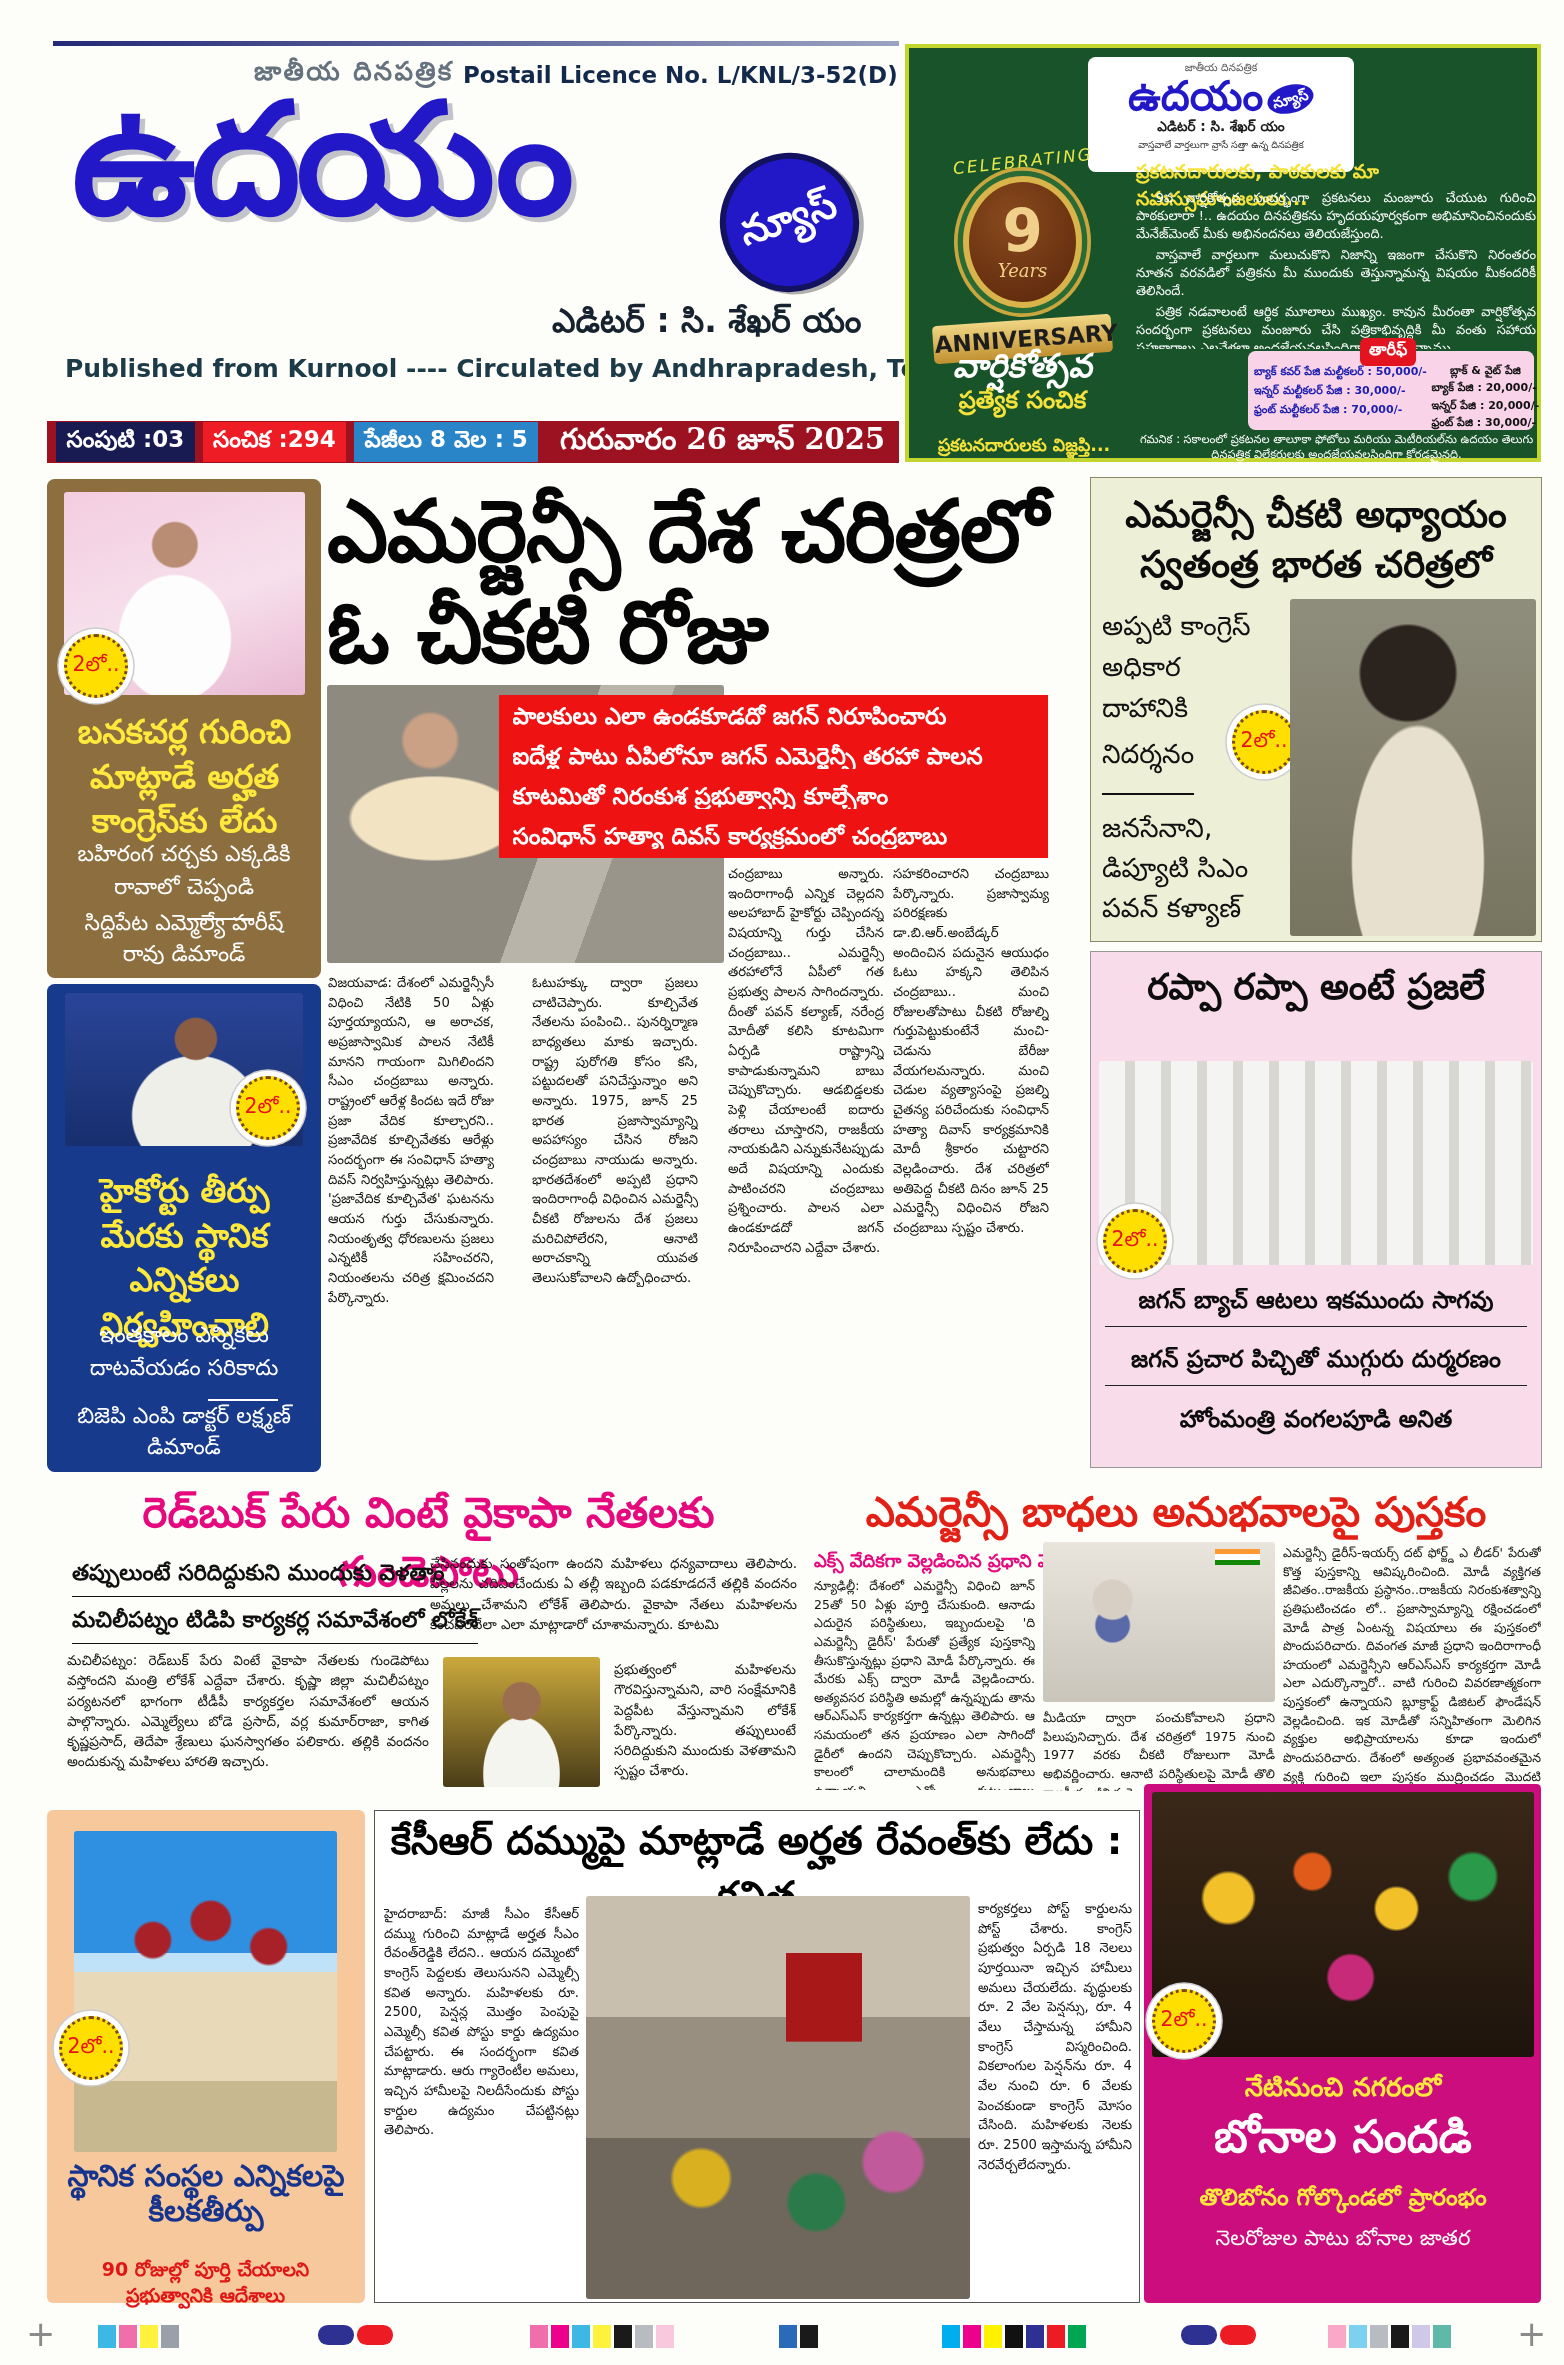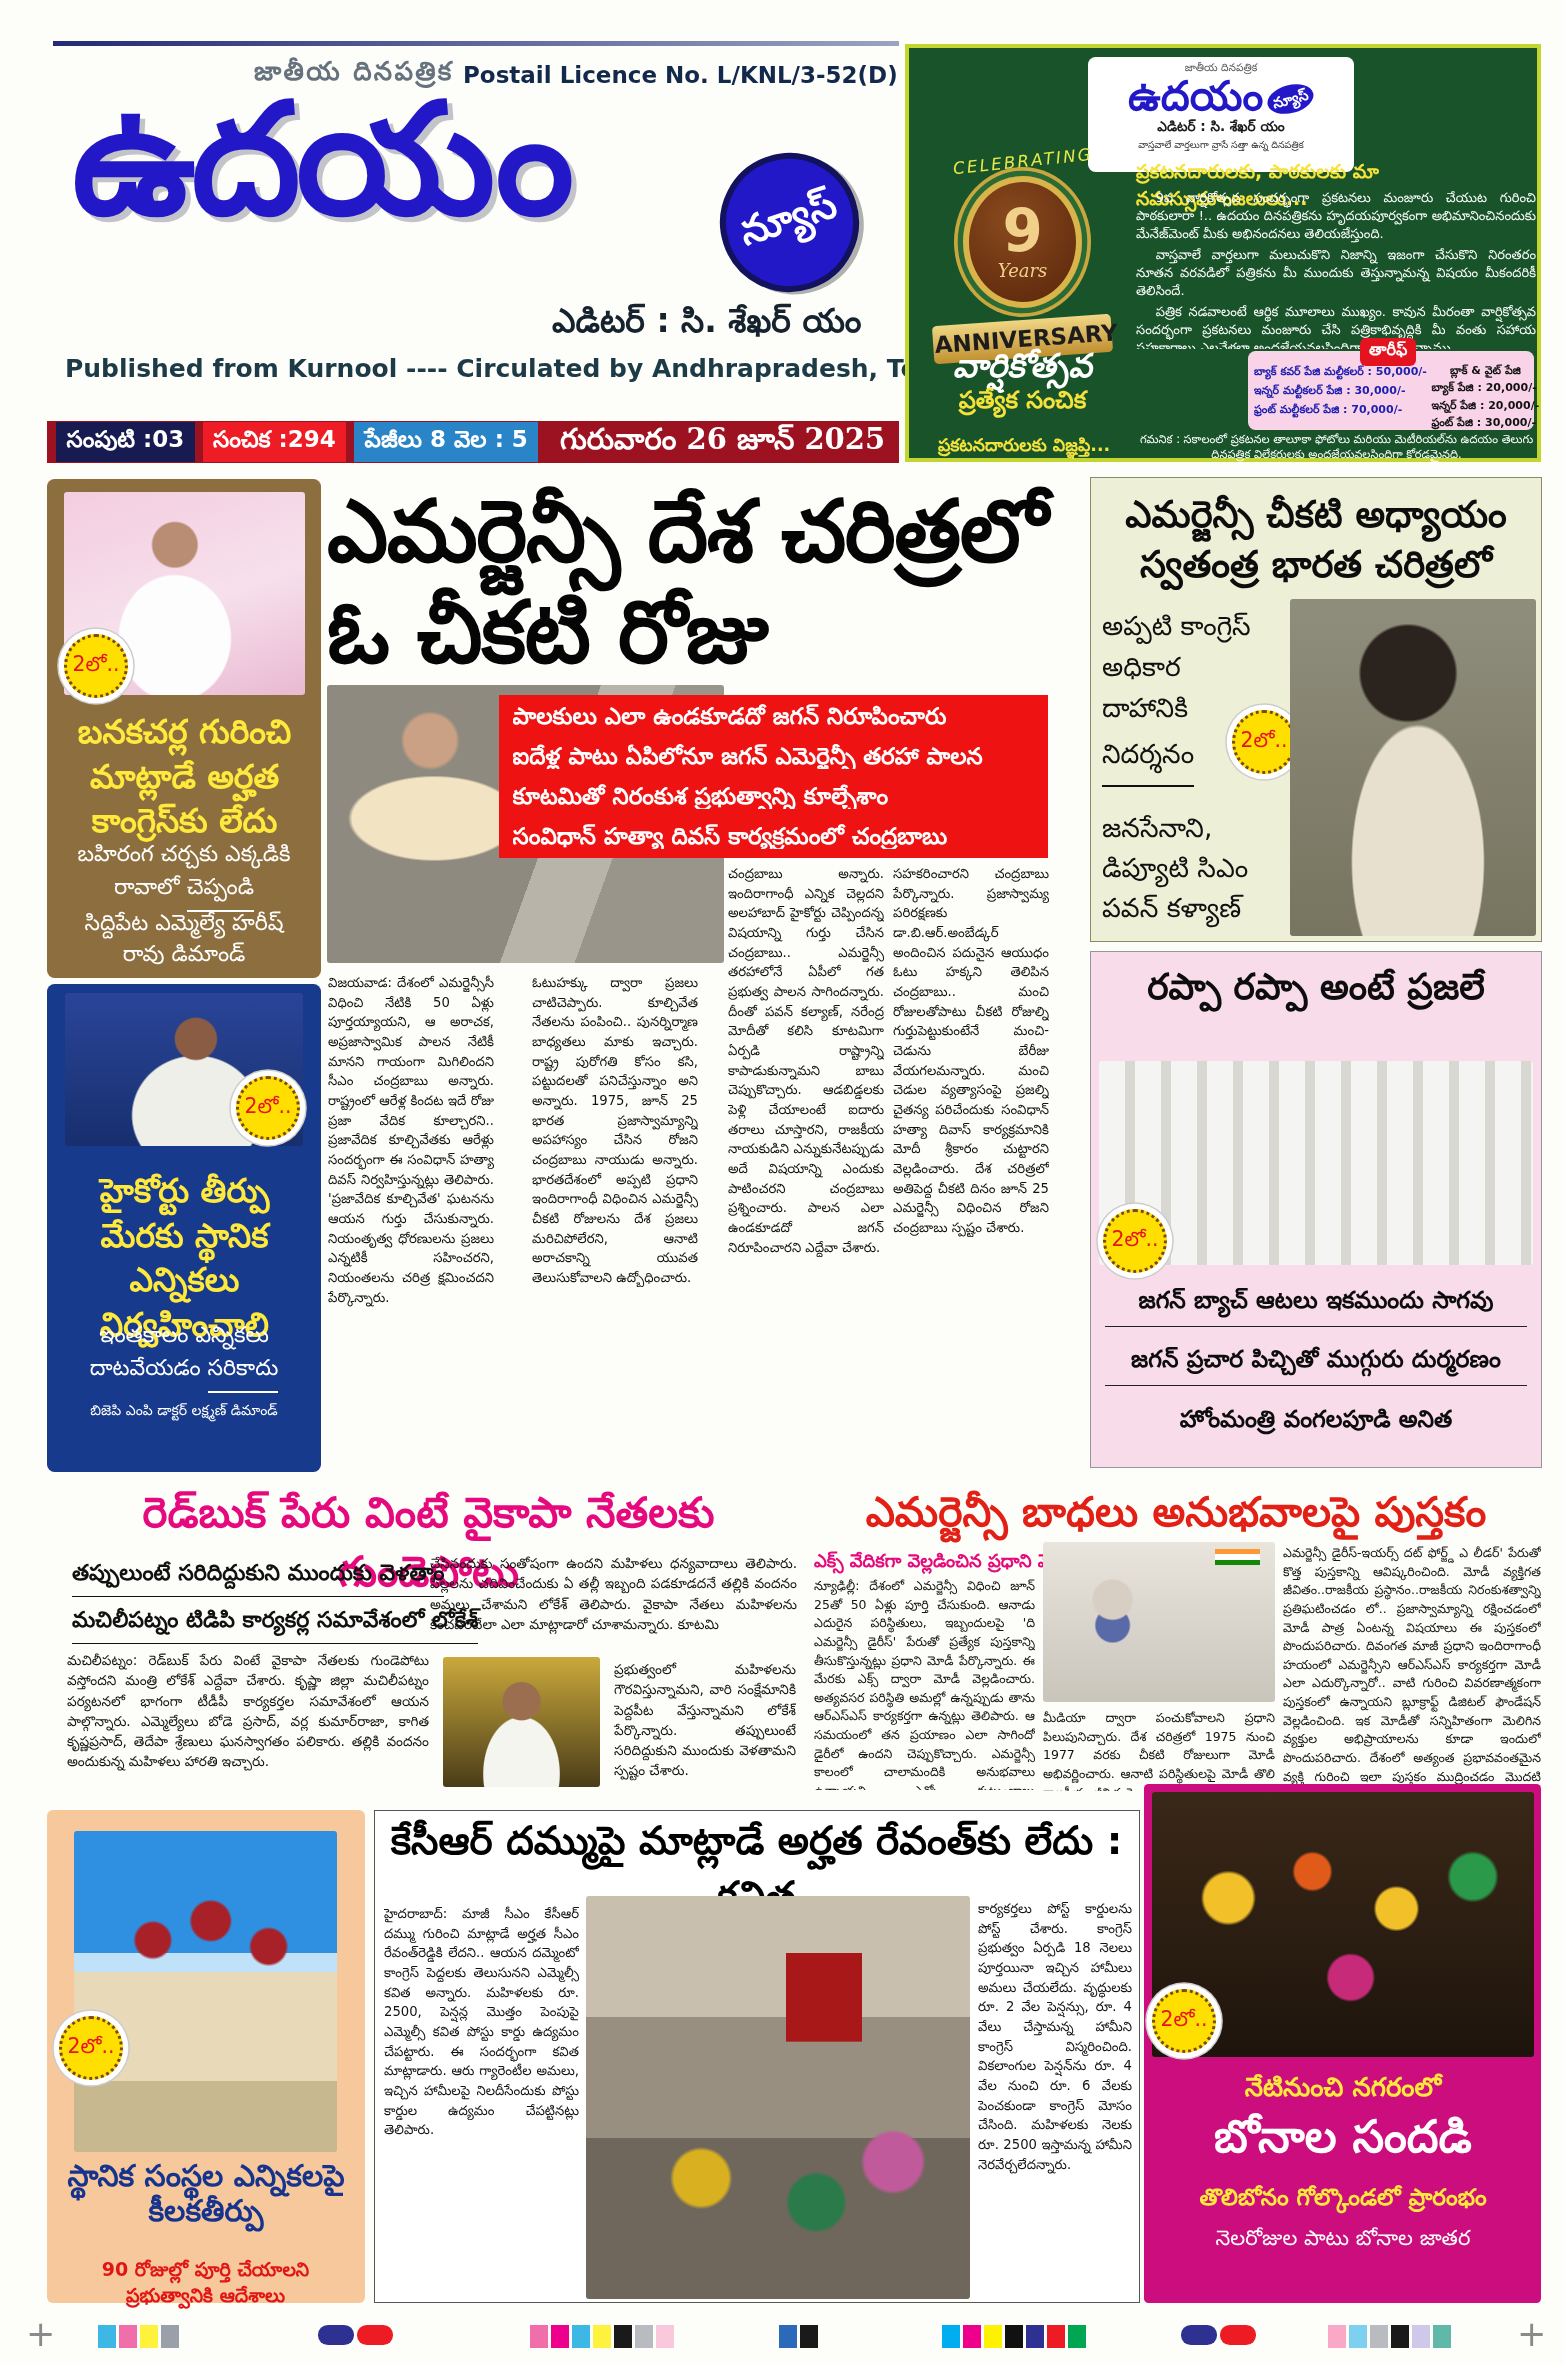--- a/index.html
+++ b/index.html
@@ -1,20 +1,20 @@
 <!DOCTYPE html>
 <html style="font-size:12px"><head>
 <meta charset="utf-8">
 <style>
   html,body{margin:0;padding:0;background:#e8e8e8;}
   .page{position:relative;width:1564px;height:2366px;margin:0 auto;background:#fdfdfa;
         font-family:"DejaVu Sans","Liberation Sans",sans-serif;overflow:hidden;}
   .abs{position:absolute;}
   .blk{display:block;}
-  .uw{border-bottom:2.3px solid currentColor;padding-bottom:11px;}
+  .uw{border-bottom:2.3px solid currentColor;padding-bottom:19px;}
 
   
   #toprule{left:53px;top:41px;width:846px;height:4.5px;background:linear-gradient(90deg,#232a77,#9aa3c0);}
   #mast-tagline{left:254px;top:56px;font-size:26px;color:#66737e;font-weight:bold;letter-spacing:2.3px;}
   #mast-licence{left:463px;top:62px;font-size:23px;color:#12294b;font-weight:bold;}
   #mast-logo{left:72px;top:82px;width:651px;font-size:155px;font-weight:bold;color:#2218c8;line-height:1;
              letter-spacing:-4.5px;text-shadow:5.3px 5.3px 0 rgba(25,25,60,.25);}
   #mast-badge{left:720px;top:153px;width:127px;height:127px;border-radius:50%;background:#2218c8;color:#fff;
               display:flex;align-items:center;justify-content:center;font-size:39px;font-weight:bold;
               transform:rotate(-18deg);border:6.8px solid #12125e;box-shadow:3.8px 3.8px 0 rgba(0,0,0,.3);}
@@ -114,21 +114,21 @@
   
   #lt-box{left:47px;top:479px;width:274px;height:499px;background:#8d6f3f;border-radius:7.6px;}
   #ph-harish{left:64px;top:492px;width:241px;height:203px;}
   #lt-hl{left:58px;top:710px;width:253px;font-size:33px;line-height:1.35;color:#ffe93c;font-weight:bold;text-align:center;}
   #lt-sub{left:68px;top:837px;width:232px;font-size:22px;color:#fff;text-align:center;line-height:1.5;}
   #lt-credit{left:68px;top:908px;width:232px;font-size:22px;color:#fff;text-align:center;line-height:1.4;}
   #lb-box{left:47px;top:984px;width:274px;height:488px;background:#173a8c;border-radius:7.6px;}
   #ph-laxman{left:65px;top:993px;width:238px;height:153px;}
   #lb-hl{left:58px;top:1169px;width:253px;font-size:33px;line-height:1.35;color:#ffe93c;font-weight:bold;text-align:center;}
   #lb-sub{left:68px;top:1318px;width:232px;font-size:22px;color:#fff;text-align:center;line-height:1.5;}
-  #lb-credit{left:68px;top:1401px;width:232px;font-size:14px;color:#fff;text-align:center;line-height:1.4;}
+  #lb-credit{left:68px;top:1401px;width:232px;font-size:22px;color:#fff;text-align:center;line-height:1.4;}
 
   
   #main-hl{left:327px;top:481px;width:757px;font-size:86px;line-height:1.17;font-weight:bold;color:#050505;letter-spacing:-1.5px;}
   #ph-cbn{left:327px;top:685px;width:397px;height:278px;}
   #redbox{left:499px;top:695px;width:549px;height:163px;background:#ee1212;padding:9px 13.6px;box-sizing:border-box;
           display:flex;flex-direction:column;justify-content:space-between;}
   .rb{color:#fff;font-size:23px;font-weight:bold;line-height:1.1;white-space:nowrap;overflow:hidden;}
   .rb.rline span{border-bottom:2.3px solid #1a1a1a;padding-bottom:3.8px;}
   .newscol{font-size:13.2px;line-height:1.49;color:#121212;text-align:justify;overflow:hidden;}
   #mcol1{left:328px;top:973px;width:166px;height:499px;}

